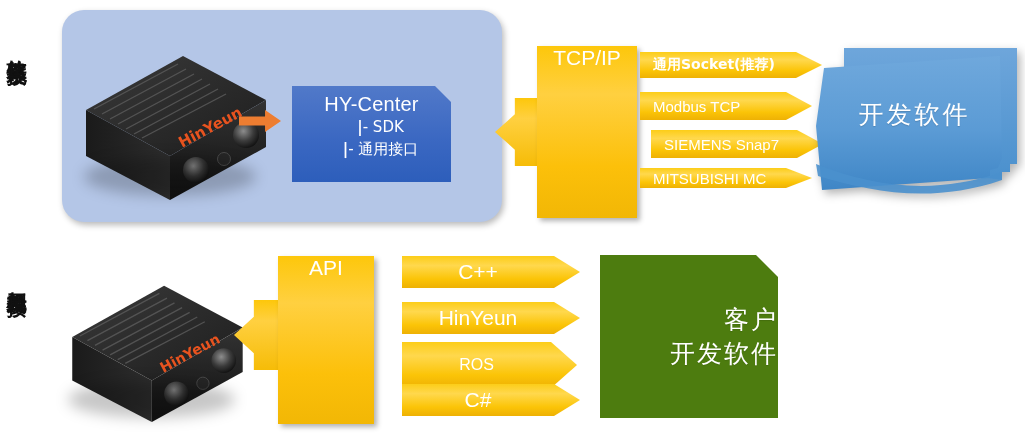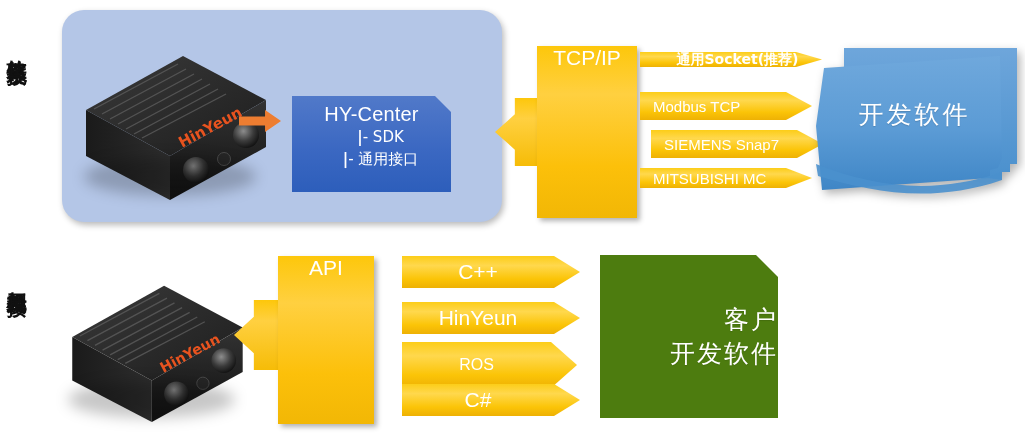--- a/index.html
+++ b/index.html
@@ -35,21 +35,21 @@
   
   .camera{position:absolute;}
   .cam-shadow{
     position:absolute;left:6px;top:70%;width:88%;height:26%;
     background:rgba(0,0,0,.22);filter:blur(7px);border-radius:50%;
   }
   .cam-svg{display:block;width:100%;height:100%;overflow:visible;}
 
   
   #box-hycenter{
-    position:absolute;left:292px;top:96px;width:159px;height:96px;
+    position:absolute;left:292px;top:86px;width:159px;height:96px;
     background:linear-gradient(180deg,#5179c9 0%,#3b68c2 55%,#2d5ebb 100%);
     -webkit-clip-path:polygon(0 0,calc(100% - 16px) 0,100% 16px,100% 100%,0 100%);
     clip-path:polygon(0 0,calc(100% - 16px) 0,100% 16px,100% 100%,0 100%);
     filter:drop-shadow(3px 3px 4px rgba(0,0,0,.35));
     color:#ffffff;
     box-sizing:border-box;
     padding-top:6px;
   }
   #box-hycenter .hy-title{
     font-size:20px;font-weight:400;text-align:center;letter-spacing:.2px;
@@ -110,21 +110,21 @@
   }
   .harrow.plain{
     font-family:"Liberation Sans","DejaVu Sans",sans-serif;
     font-weight:400;font-size:15px;padding-left:13px;
   }
   .harrow.centered{
     justify-content:center;padding-left:0;padding-right:26px;
     font-family:"Liberation Sans","DejaVu Sans",sans-serif;
   }
 
-  #arw-socket {left:640px;top:52px; width:182px;height:15px;justify-content:center;}
+  #arw-socket {left:640px;top:52px; width:182px;height:26px;}
   #arw-modbus {left:640px;top:92px; width:172px;height:28px;}
   #arw-siemens{left:640px;top:130px;width:172px;height:28px;margin-left:11px;}
   #arw-mitsu  {left:640px;top:168px;width:172px;height:20px;}
 
   #arw-cpp    {left:402px;top:256px;width:178px;height:32px;font-size:21px;}
   #arw-python {left:402px;top:302px;width:178px;height:32px;font-size:21px;}
   #arw-ros    {left:402px;top:342px;width:175px;height:46px;font-size:16px;}
   #arw-csharp {left:402px;top:384px;width:178px;height:32px;font-size:21px;}
 
   

